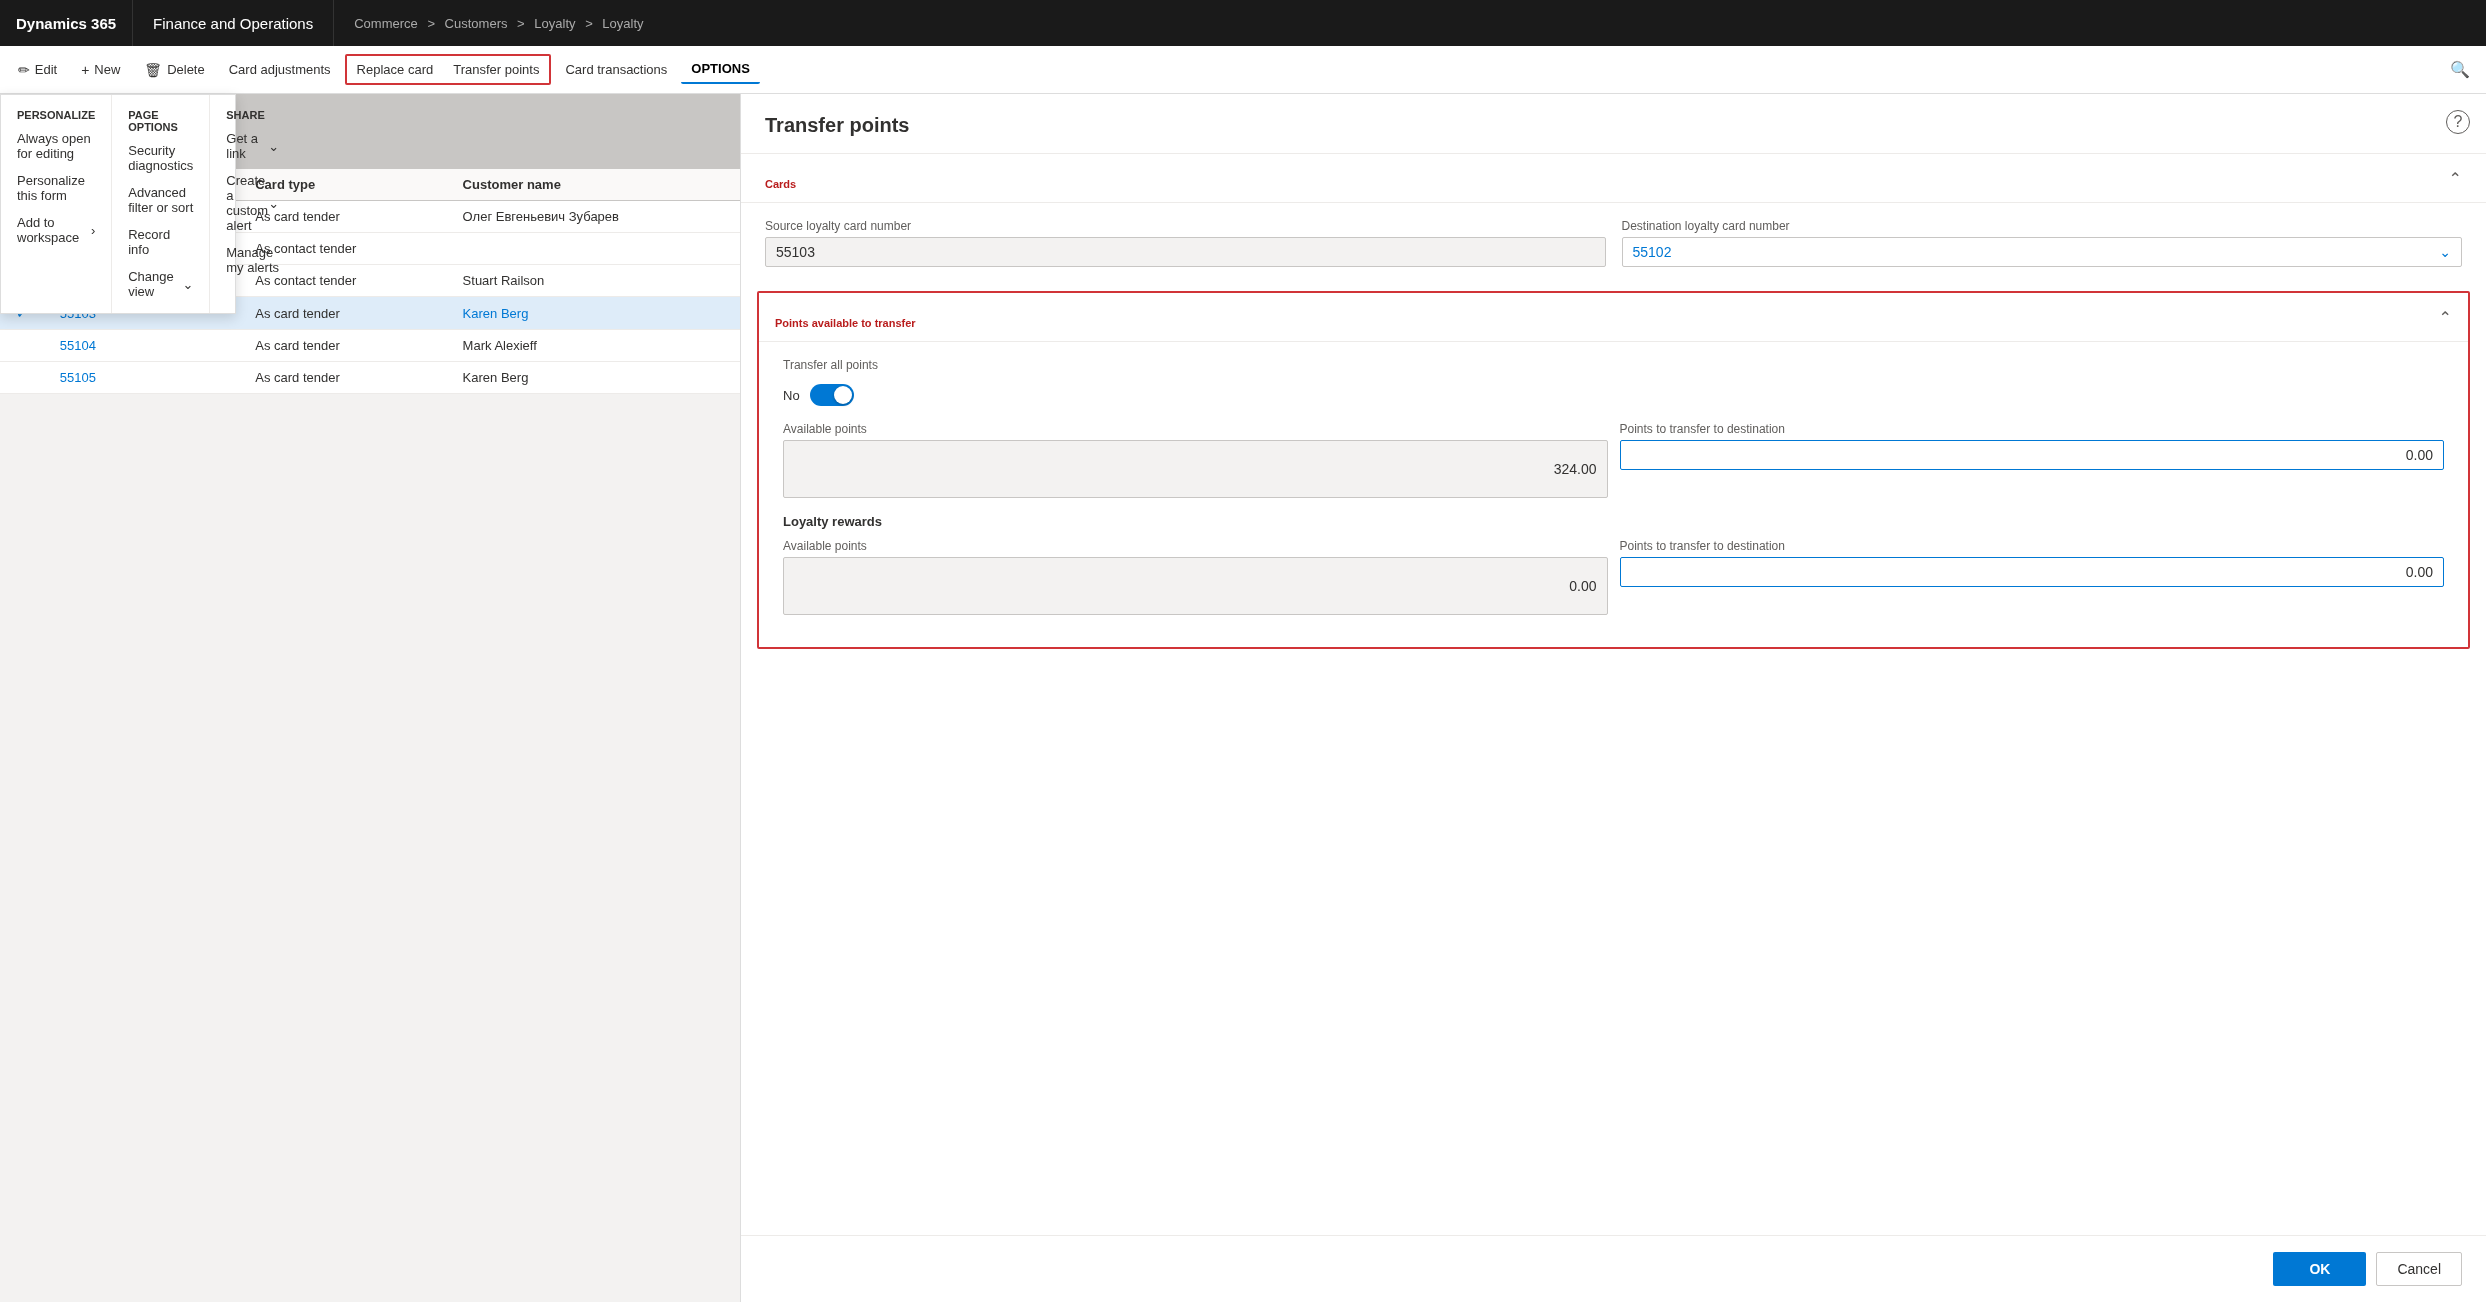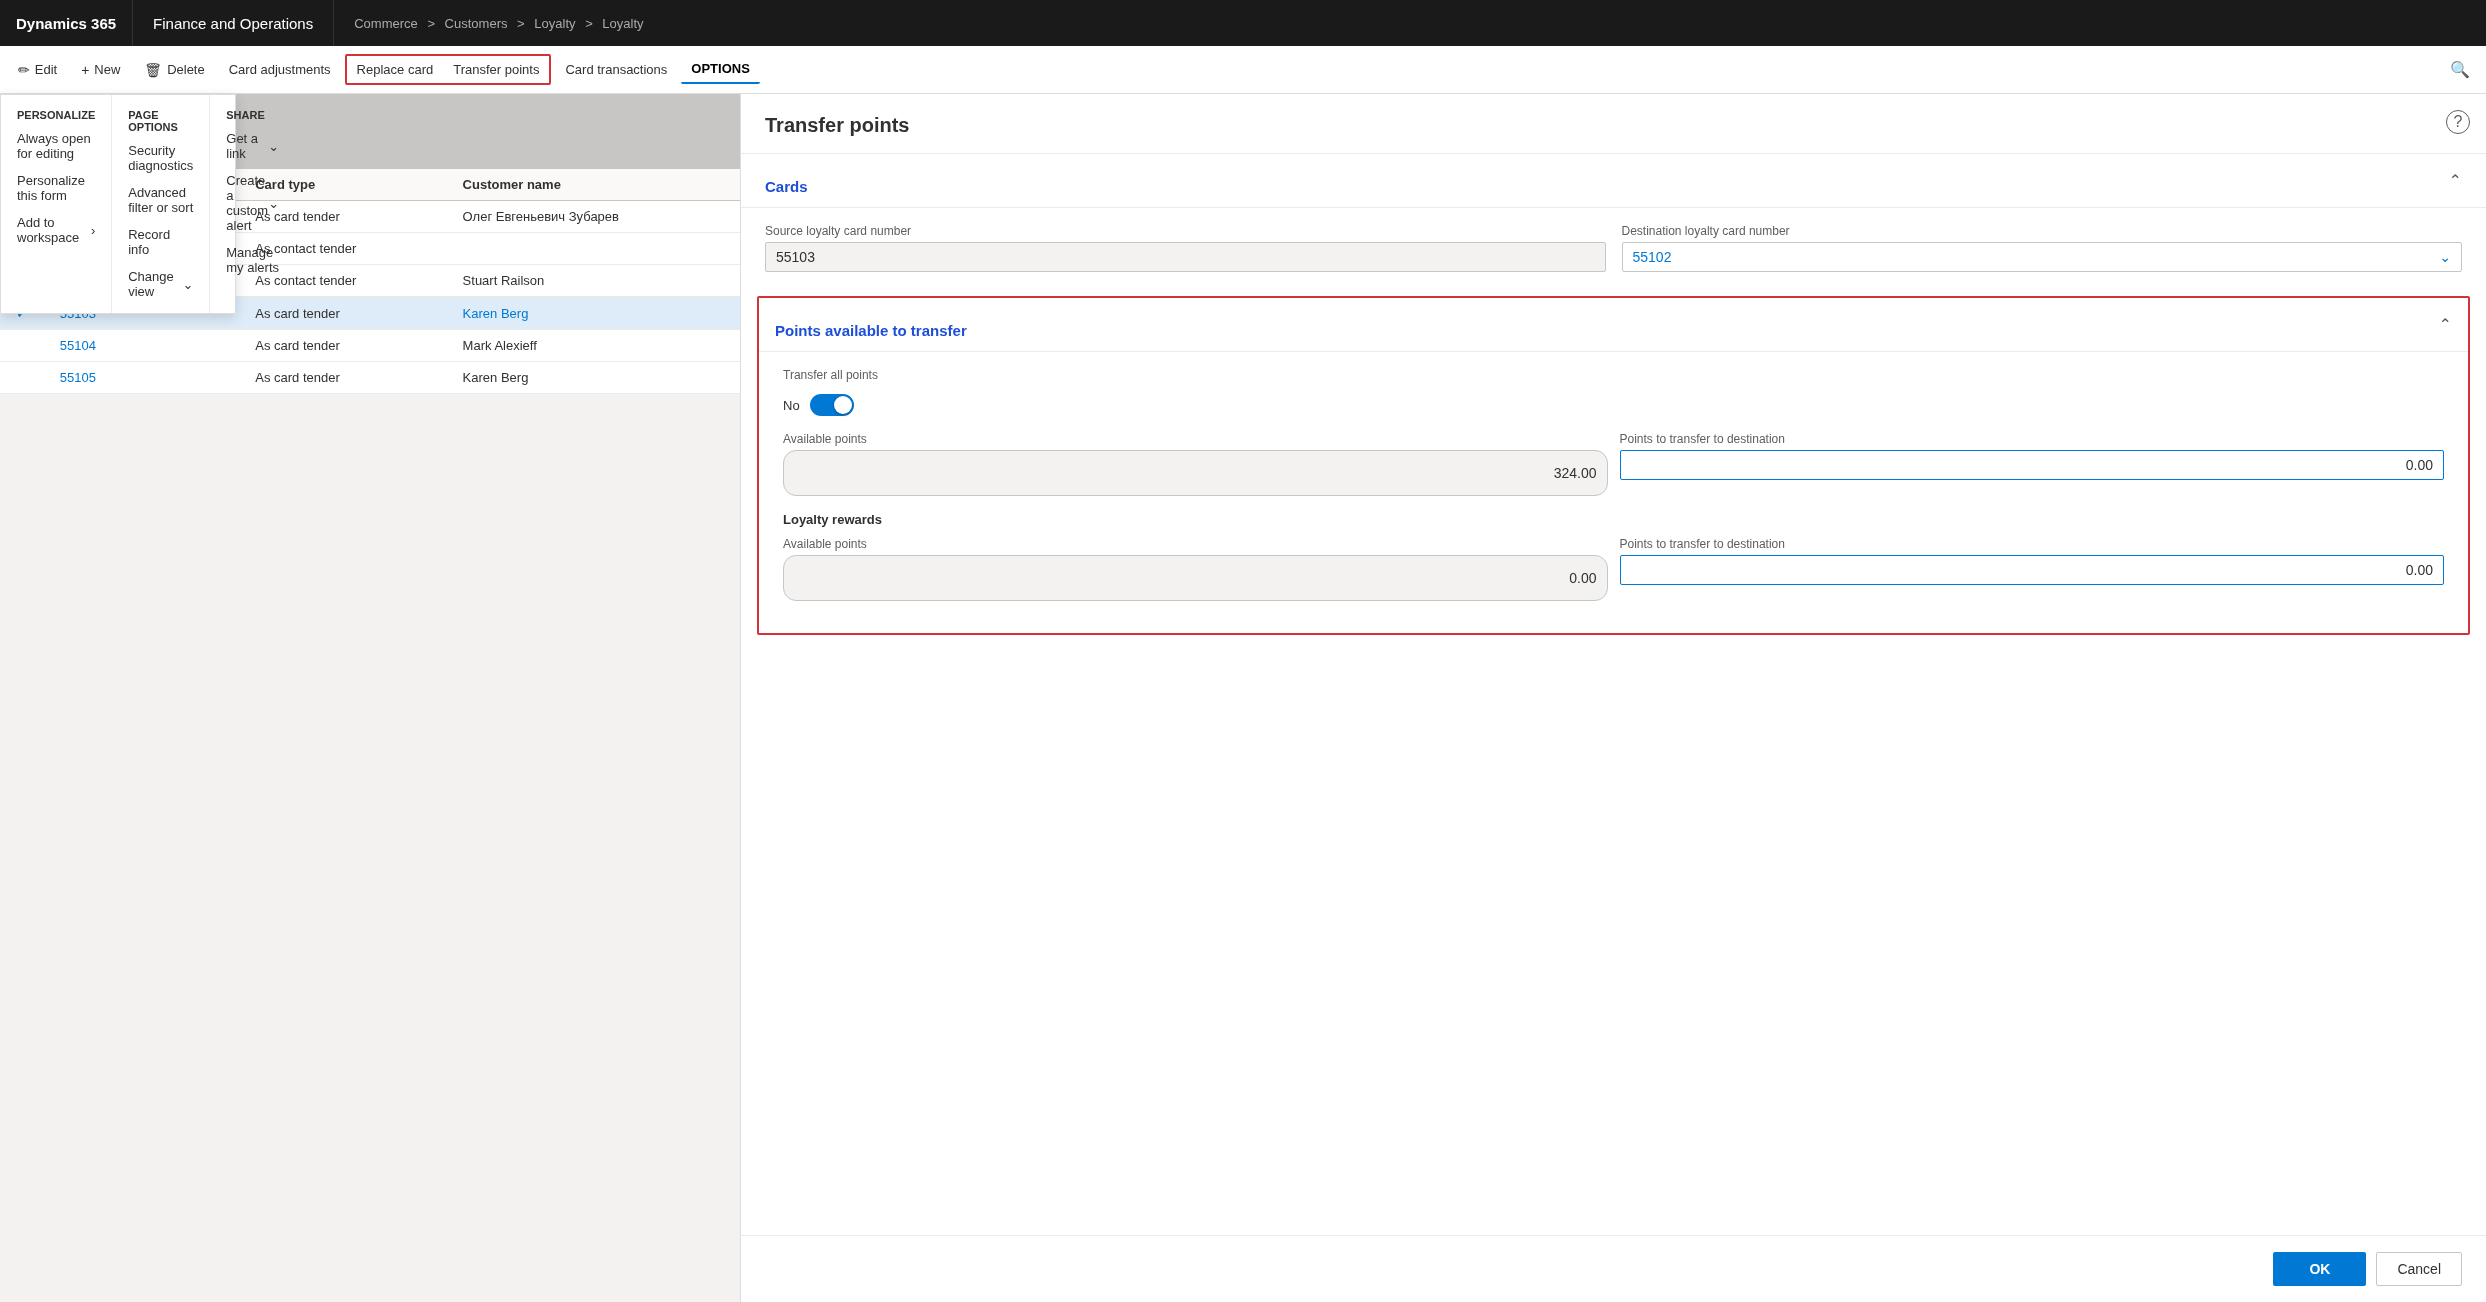--- a/index.html
+++ b/index.html
@@ -252,23 +252,23 @@
     }
     .section-header {
       display: flex;
       justify-content: space-between;
       align-items: center;
       padding: 12px 24px;
       border-bottom: 1px solid #edebe9;
       cursor: pointer;
     }
     .section-title {
-      font-size: 15px;
+      font-size: 11px;
       font-weight: 600;
-      color: #1d4ed8;
+      color: #b91c1c;
       margin-top: 12px;
     }
     .section-chevron { color: #605e5c; font-size: 16px; }
     .section-body { padding: 16px 24px; }
 
     
     .cards-grid {
       display: grid;
       grid-template-columns: 1fr 1fr;
       gap: 16px;
@@ -341,24 +341,24 @@
     .reward-section { margin-bottom: 16px; }
     .reward-title { font-size: 13px; font-weight: 600; color: #323130; margin-bottom: 10px; }
     .points-grid {
       display: grid;
       grid-template-columns: 1fr 1fr;
       gap: 12px;
     }
     .points-input-box {
       background: #f3f2f1;
       border: 1px solid #c8c6c4;
-      padding: 14px 10px;
+      padding: 20px 10px;
       font-size: 14px;
       color: #323130;
-      border-radius: 13px;
+      border-radius: 2px;
       text-align: right;
     }
     .points-input-editable {
       background: #fff;
       border: 1px solid #0078d4;
       padding: 6px 10px;
       font-size: 14px;
       color: #323130;
       border-radius: 2px;
       text-align: right;

